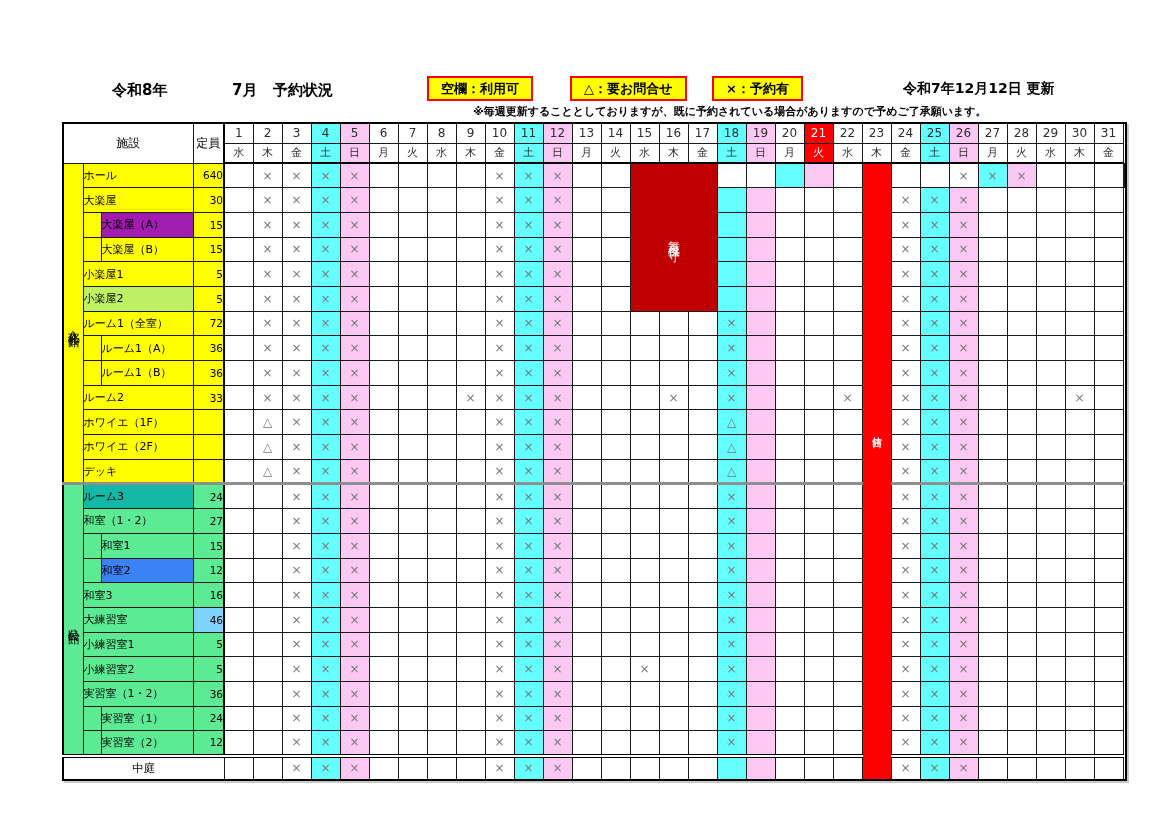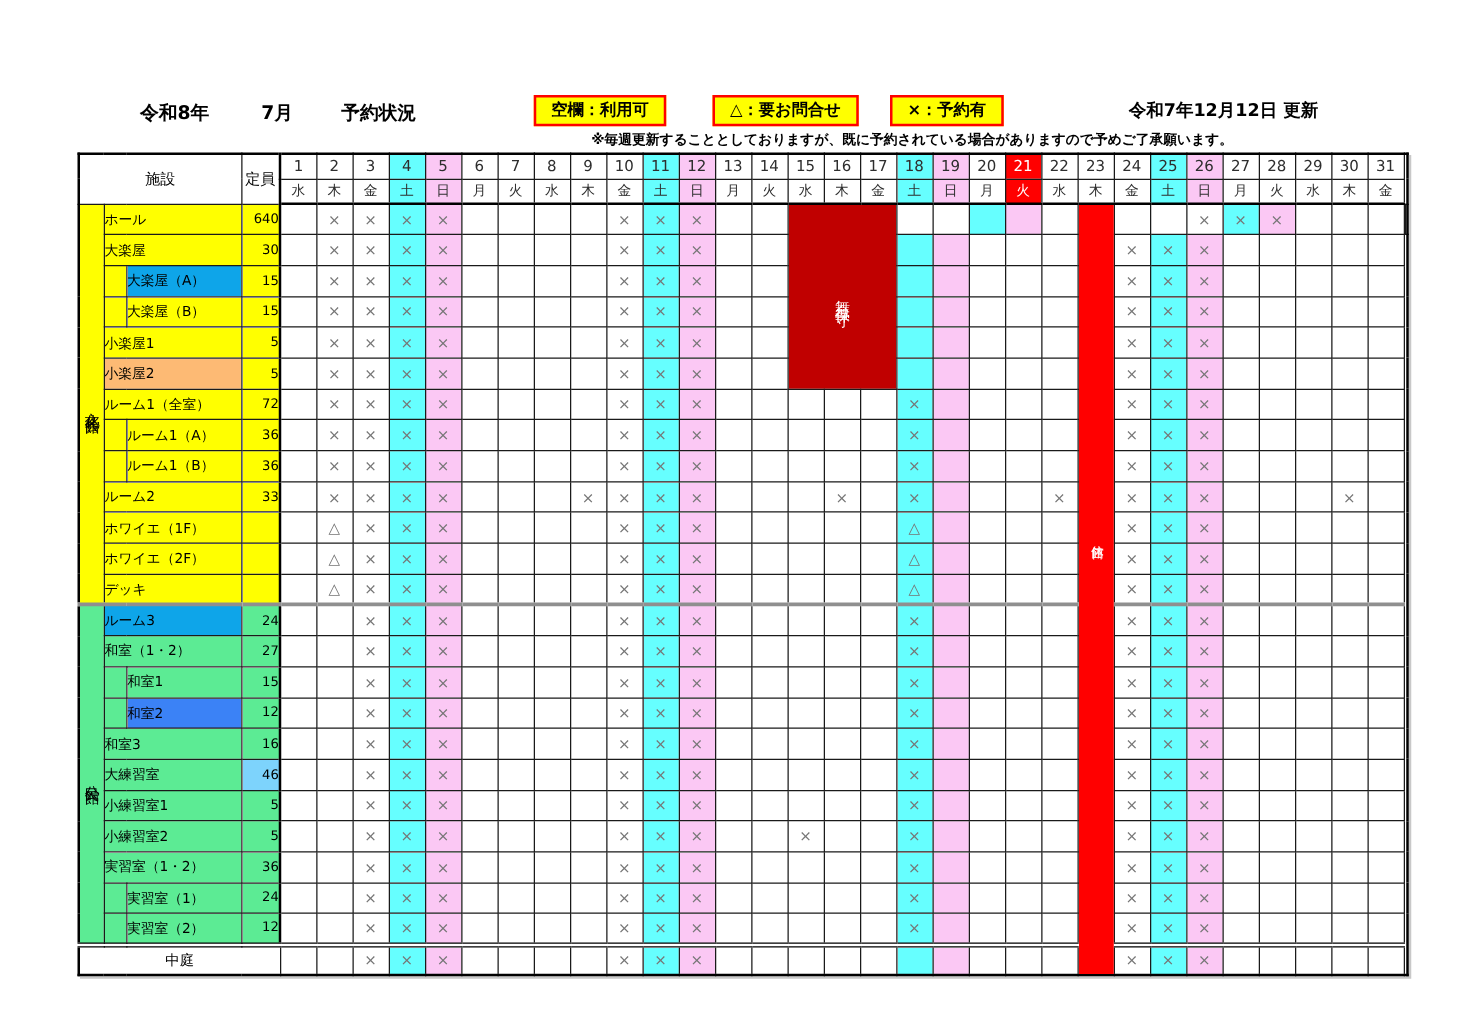--- a/index.html
+++ b/index.html
@@ -52,21 +52,21 @@
     color:#fff;font-size:10px;letter-spacing:1px;
   }
   tr.group-start td,tr.group-start th{border-top:3px solid #8f8f8f;}
   tr.courtyard-row td{border-top:4px double #000;}
   td.courtyard{text-align:center;font-size:11.5px;background:#fff;color:#000;}
 </style>
 </head>
 <body>
 
 <div class="abs page-title" style="left:112px;top:81px;">令和8年</div>
-<div class="abs page-title" style="left:209px;top:81px;">7月</div>
+<div class="abs page-title" style="left:232px;top:81px;">7月</div>
 <div class="abs page-title" style="left:273px;top:81px;">予約状況</div>
 
 <div class="legend-box" style="left:427px;top:76px;">空欄：利用可</div>
 <div class="legend-box" style="left:570px;top:76px;">△：要お問合せ</div>
 <div class="legend-box" style="left:712px;top:76px;">×：予約有</div>
 
 <div class="abs updated" style="left:903px;top:80px;">令和7年12月12日 更新</div>
 <div class="abs note" style="left:429px;top:104px;margin-left:44px;">※毎週更新することとしておりますが、既に予約されている場合がありますので予めご了承願います。</div>
 
 <table class="resv" id="resv-table">
@@ -242,21 +242,21 @@
         <td class="cell t-s">×</td>
         <td class="cell t-u">×</td>
         <td class="cell t-w"></td>
         <td class="cell t-w"></td>
         <td class="cell t-w"></td>
         <td class="cell t-w"></td>
         <td class="cell t-w"></td>
       </tr>
       <tr class="body-row">
         <td class="ind" style="background:#FFFF00"></td>
-        <td class="name" style="background:#0ea5e9">大楽屋（A）</td>
+        <td class="name" style="background:#a21caf">大楽屋（A）</td>
         <td class="capcol" style="background:#FFFF00">15</td>
         <td class="cell t-w"></td>
         <td class="cell t-w">×</td>
         <td class="cell t-w">×</td>
         <td class="cell t-s">×</td>
         <td class="cell t-u">×</td>
         <td class="cell t-w"></td>
         <td class="cell t-w"></td>
         <td class="cell t-w"></td>
         <td class="cell t-w"></td>
@@ -336,21 +336,21 @@
         <td class="cell t-w">×</td>
         <td class="cell t-s">×</td>
         <td class="cell t-u">×</td>
         <td class="cell t-w"></td>
         <td class="cell t-w"></td>
         <td class="cell t-w"></td>
         <td class="cell t-w"></td>
         <td class="cell t-w"></td>
       </tr>
       <tr class="body-row">
-        <td class="name" colspan="2" style="background:#fdba74">小楽屋2</td>
+        <td class="name" colspan="2" style="background:#bef264">小楽屋2</td>
         <td class="capcol" style="background:#FFFF00">5</td>
         <td class="cell t-w"></td>
         <td class="cell t-w">×</td>
         <td class="cell t-w">×</td>
         <td class="cell t-s">×</td>
         <td class="cell t-u">×</td>
         <td class="cell t-w"></td>
         <td class="cell t-w"></td>
         <td class="cell t-w"></td>
         <td class="cell t-w"></td>
@@ -608,21 +608,21 @@
         <td class="cell t-s">×</td>
         <td class="cell t-u">×</td>
         <td class="cell t-w"></td>
         <td class="cell t-w"></td>
         <td class="cell t-w"></td>
         <td class="cell t-w"></td>
         <td class="cell t-w"></td>
       </tr>
       <tr class="body-row group-start">
         <th class="grp" rowspan="11" style="background:#5CEB94"><span class="vtext">公民館</span></th>
-        <td class="name" colspan="2" style="background:#0ea5e9">ルーム3</td>
+        <td class="name" colspan="2" style="background:#14b8a6">ルーム3</td>
         <td class="capcol" style="background:#5CEB94">24</td>
         <td class="cell t-w"></td>
         <td class="cell t-w"></td>
         <td class="cell t-w">×</td>
         <td class="cell t-s">×</td>
         <td class="cell t-u">×</td>
         <td class="cell t-w"></td>
         <td class="cell t-w"></td>
         <td class="cell t-w"></td>
         <td class="cell t-w"></td>

